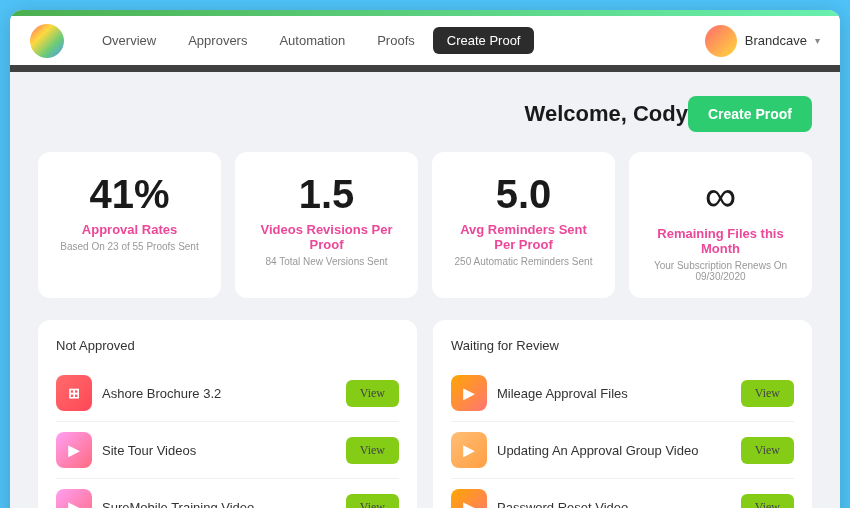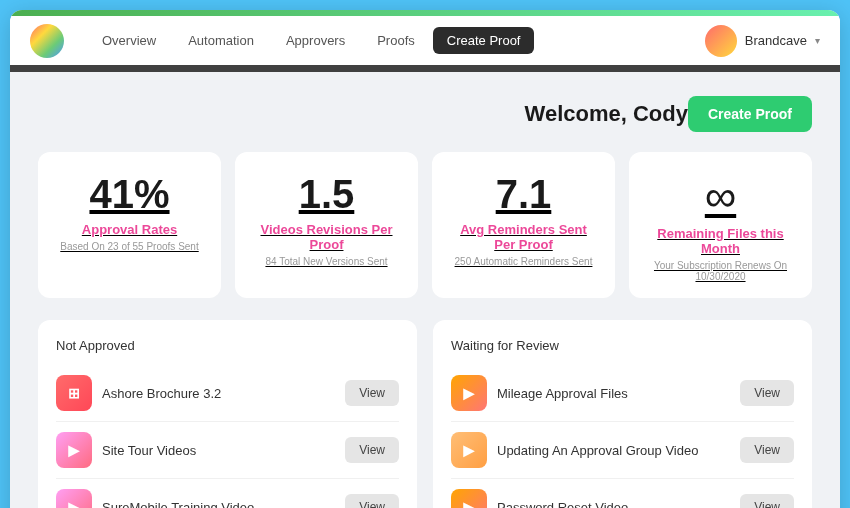--- a/index.html
+++ b/index.html
@@ -101,21 +101,20 @@
       padding: 10px 20px;
       font-size: 14px;
       font-weight: 600;
       cursor: pointer;
     }
     .stats-row {
       display: grid;
       grid-template-columns: repeat(4, 1fr);
       gap: 14px;
       margin-bottom: 22px;
-      text-decoration: underline;
     }
     .stat-card {
       background: #fff;
       border-radius: 12px;
       padding: 22px 18px 16px;
       text-align: center;
     }
     .stat-value {
       font-size: 40px;
       font-weight: 700;
@@ -179,47 +178,48 @@
     .icon-pink { background: linear-gradient(135deg, #ff9ff3, #ff6b81); }
     .icon-orange { background: linear-gradient(135deg, #ffa502, #ff7675); }
     .icon-peach { background: linear-gradient(135deg, #ffbe76, #ff9f43); }
     .item-name {
       flex: 1;
       font-size: 13px;
       font-weight: 500;
       color: #333;
     }
     .view-btn {
-      background: #e5e5e5;
+      background: #84cc16;
       border: none;
       border-radius: 6px;
       padding: 6px 14px;
       font-size: 12px;
       color: #444;
       cursor: pointer;
       font-weight: 500;
+      font-family: Liberation Serif, serif;
     }
     .icon-sym {
       color: #fff;
       font-size: 14px;
       font-weight: bold;
     }
   </style>
 </head>
 <body>
 
 <div class="window">
   <div class="topbar"></div>
 
   <div class="navbar">
     <div class="logo"></div>
     <div class="nav-links">
       <button class="nav-link">Overview</button>
+      <button class="nav-link">Approvers</button>
       <button class="nav-link">Automation</button>
-      <button class="nav-link">Approvers</button>
       <button class="nav-link">Proofs</button>
       <button class="nav-link active">Create Proof</button>
     </div>
     <div class="navbar-right">
       <div class="avatar"></div>
       <span class="brand-name">Brandcave</span>
       <span class="chevron">▾</span>
     </div>
   </div>
 
@@ -235,28 +235,28 @@
         <div class="stat-value">41%</div>
         <div class="stat-label">Approval Rates</div>
         <div class="stat-sub">Based On 23 of 55 Proofs Sent</div>
       </div>
       <div class="stat-card">
         <div class="stat-value">1.5</div>
         <div class="stat-label">Videos Revisions Per Proof</div>
         <div class="stat-sub">84 Total New Versions Sent</div>
       </div>
       <div class="stat-card">
-        <div class="stat-value">7.1</div>
+        <div class="stat-value">5.0</div>
         <div class="stat-label">Avg Reminders Sent Per Proof</div>
         <div class="stat-sub">250 Automatic Reminders Sent</div>
       </div>
       <div class="stat-card">
         <div class="infinity">∞</div>
         <div class="stat-label">Remaining Files this Month</div>
-        <div class="stat-sub">Your Subscription Renews On 10/30/2020</div>
+        <div class="stat-sub">Your Subscription Renews On 09/30/2020</div>
       </div>
     </div>
 
     <div class="bottom-row">
 
       <div class="list-section">
         <div class="section-title">Not Approved</div>
 
         <div class="list-item">
           <div class="item-icon icon-red">

